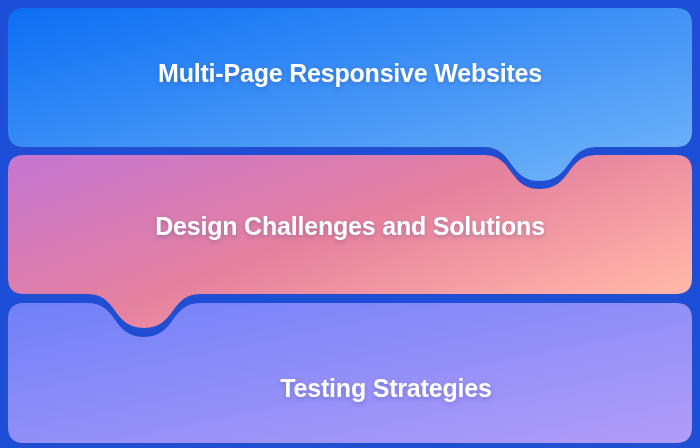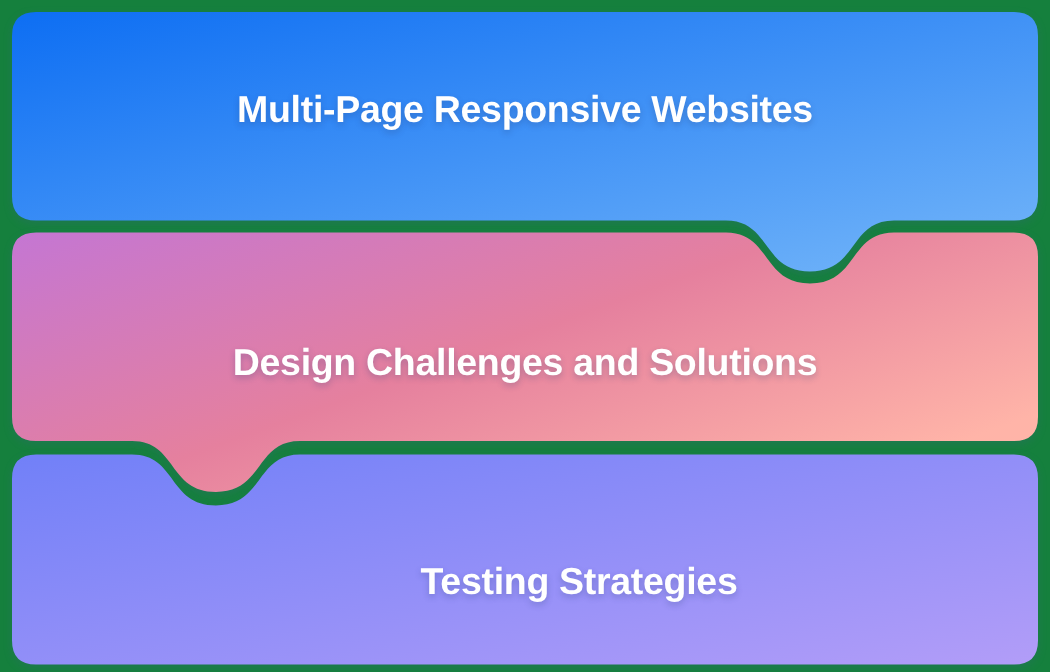--- a/index.html
+++ b/index.html
@@ -34,27 +34,27 @@
     text-align: center;
     font-size: 25px;
     font-weight: 700;
     letter-spacing: -0.2px;
     color: #ffffff;
     text-shadow: 0 2px 4px rgba(40, 60, 120, 0.28);
     pointer-events: none;
     white-space: nowrap;
   }
   .label-0 { top: 53px; }
-  .label-1 { top: 222px; }
+  .label-1 { top: 206px; }
   .label-2 { top: 368px; padding-left: 36px; }
 </style>
 </head>
 <body>
 
-<div class="canvas" style="background: #15803d;">
+<div class="canvas" style="background: #1d4ed8;">
 
   <svg class="shapes" viewBox="0 0 700 448" xmlns="http://www.w3.org/2000/svg" aria-hidden="true">
     <defs>
       <linearGradient id="g0" x1="0" y1="0" x2="1" y2="1">
         <stop id="g0-from" offset="0%" stop-color="#0d6ef3"></stop>
         <stop id="g0-to" offset="100%" stop-color="#74b6f9"></stop>
       </linearGradient>
       <linearGradient id="g1" x1="0" y1="0" x2="1" y2="0.7">
         <stop id="g1-from" offset="0%" stop-color="#c476d3"></stop>
         <stop id="g1-mid" offset="52%" stop-color="#e5809e"></stop>

